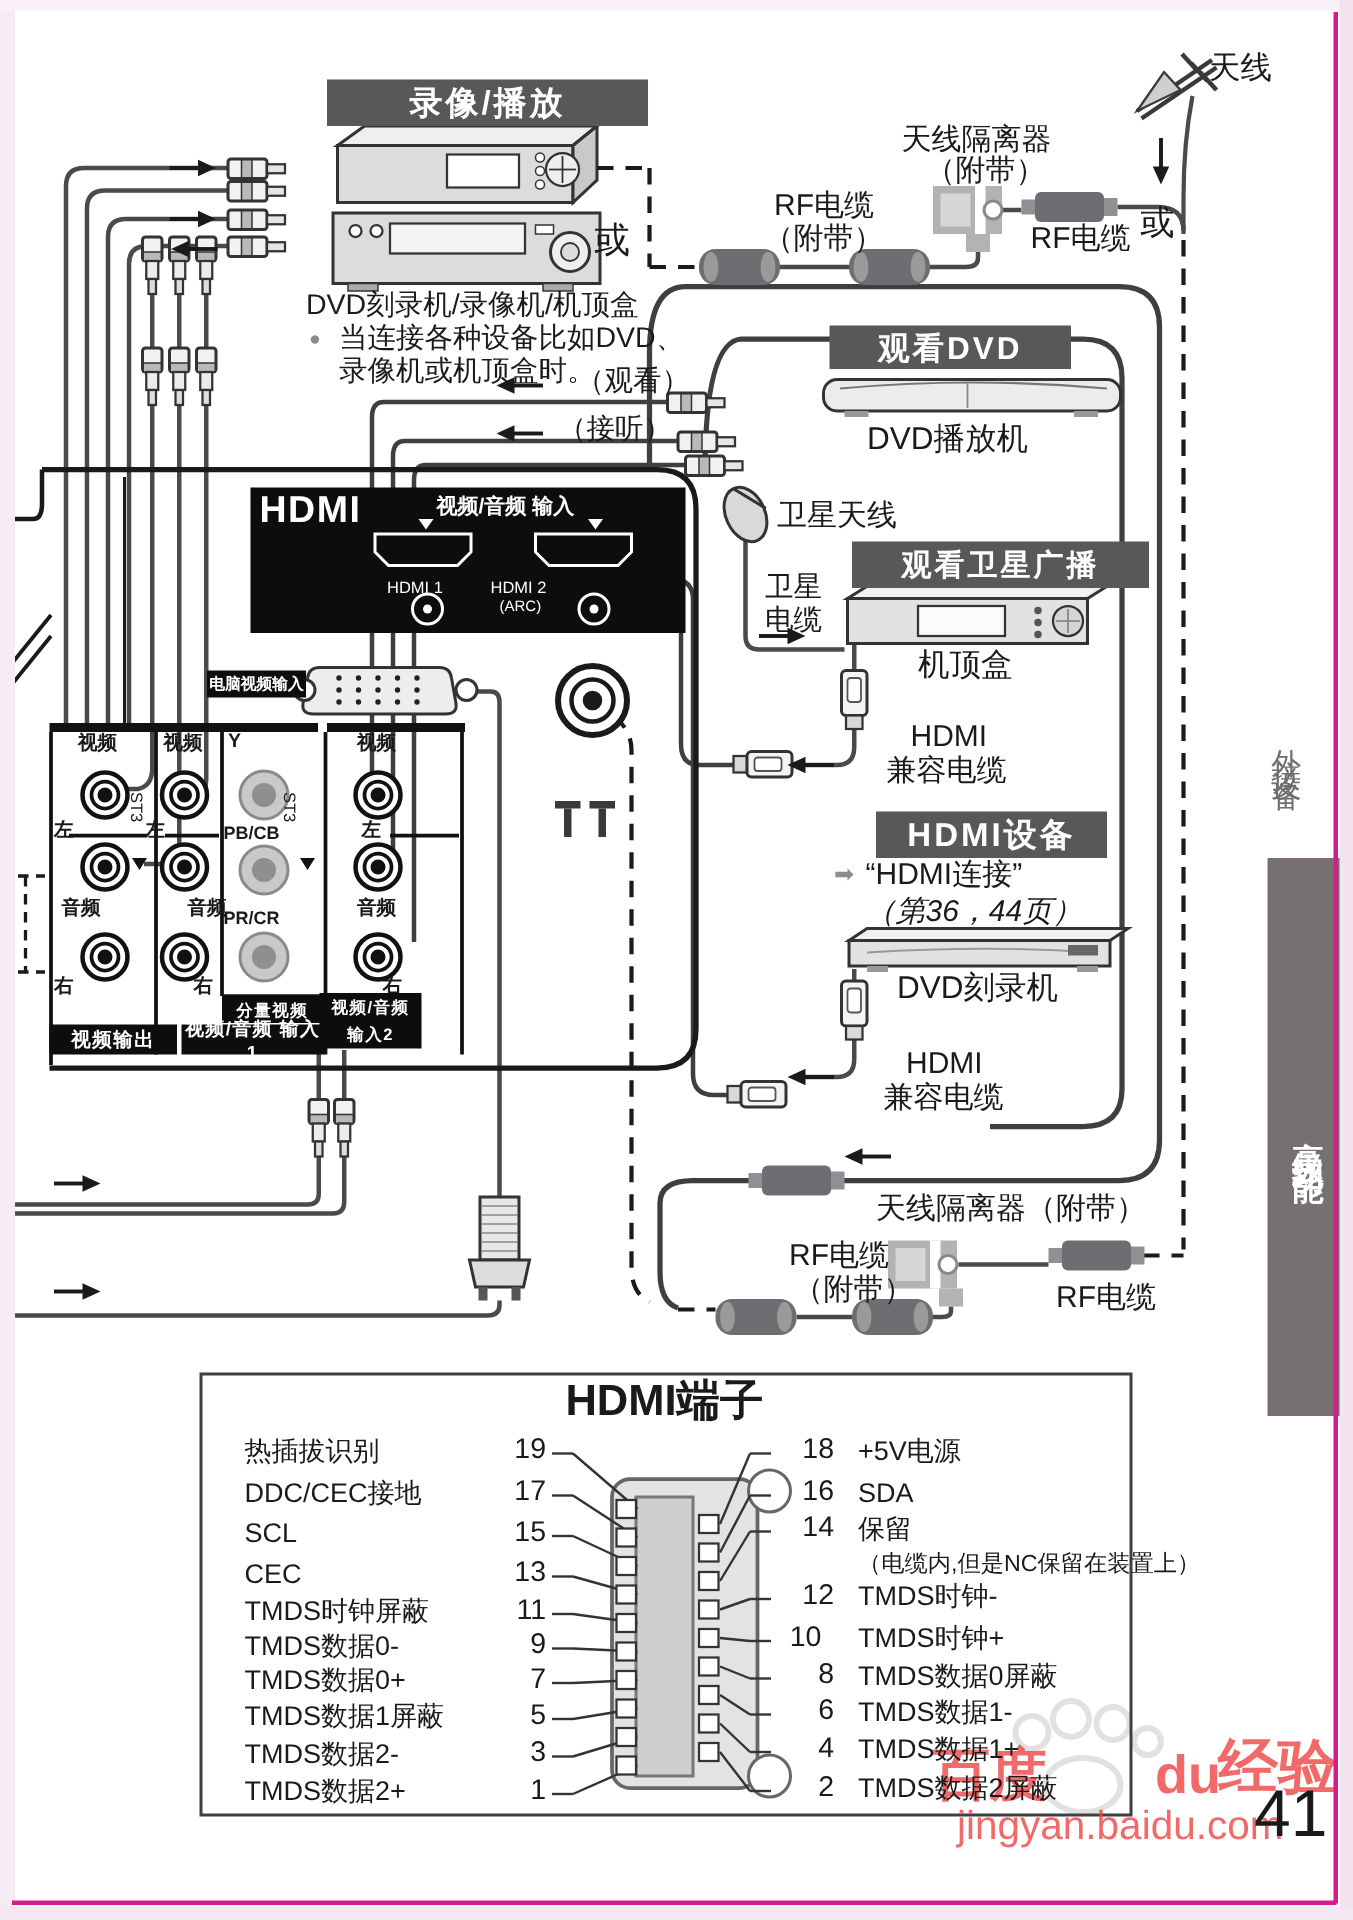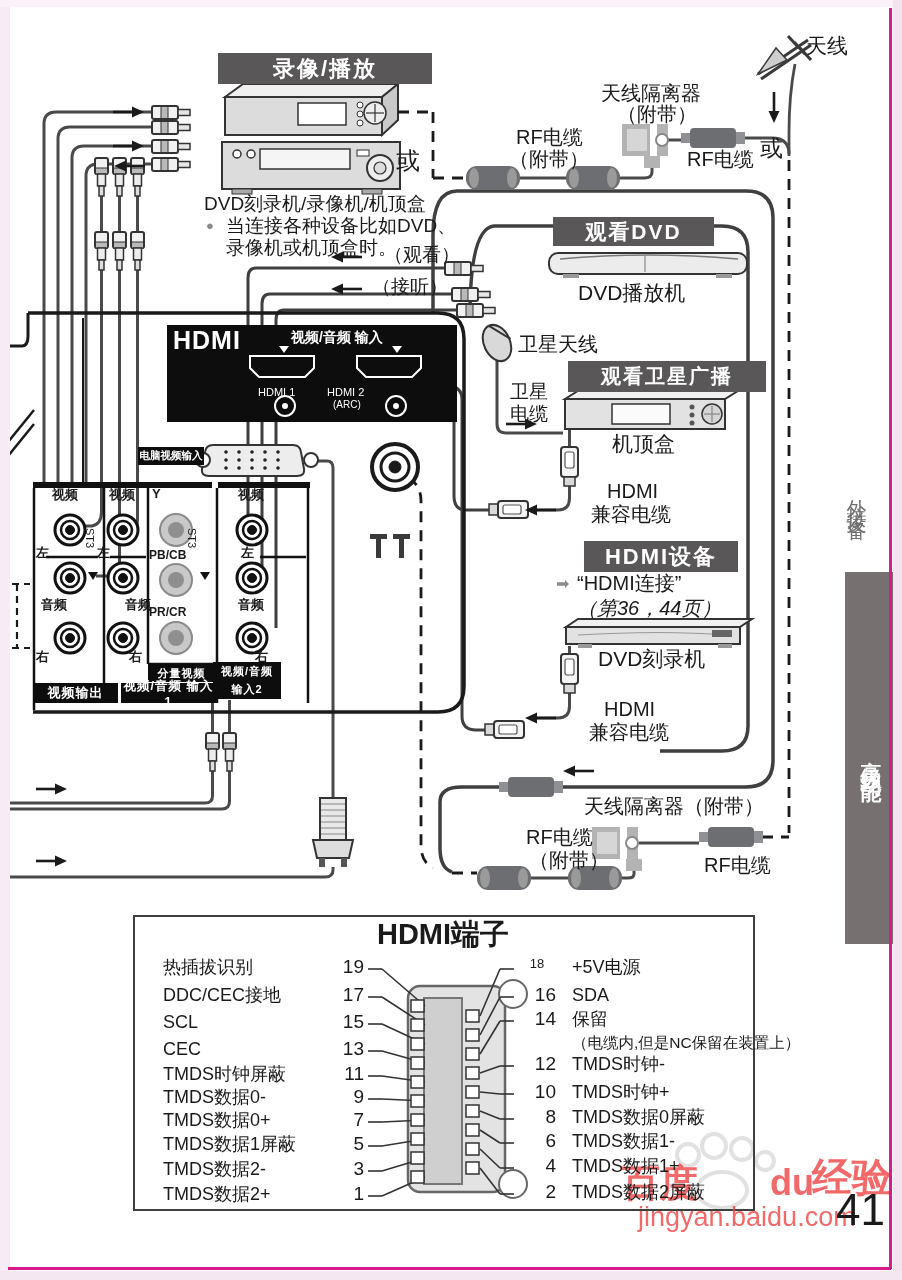--- a/index.html
+++ b/index.html
@@ -583,30 +583,30 @@
     <span class="t" style="left: 163px; top: 1088px; width: 170px; text-align: left; font-size: 18px;">TMDS数据0-</span>
     <span class="t" style="left: 300px; top: 1087px; width: 64px; text-align: right; font-size: 19px;">9</span>
     <span class="t" style="left: 163px; top: 1111px; width: 170px; text-align: left; font-size: 18px;">TMDS数据0+</span>
     <span class="t" style="left: 300px; top: 1110px; width: 64px; text-align: right; font-size: 19px;">7</span>
     <span class="t" style="left: 163px; top: 1135px; width: 170px; text-align: left; font-size: 18px;">TMDS数据1屏蔽</span>
     <span class="t" style="left: 300px; top: 1134px; width: 64px; text-align: right; font-size: 19px;">5</span>
     <span class="t" style="left: 163px; top: 1160px; width: 170px; text-align: left; font-size: 18px;">TMDS数据2-</span>
     <span class="t" style="left: 300px; top: 1159px; width: 64px; text-align: right; font-size: 19px;">3</span>
     <span class="t" style="left: 163px; top: 1185px; width: 170px; text-align: left; font-size: 18px;">TMDS数据2+</span>
     <span class="t" style="left: 300px; top: 1184px; width: 64px; text-align: right; font-size: 19px;">1</span>
-    <span class="t" style="left: 518px; top: 957px; width: 38px; text-align: center; font-size: 13px;">18</span>
+    <span class="t" style="left: 518px; top: 957px; width: 38px; text-align: right; font-size: 19px;">18</span>
     <span class="t" style="left: 572px; top: 958px; width: 320px; text-align: left; font-size: 18px;">+5V电源</span>
     <span class="t" style="left: 518px; top: 985px; width: 38px; text-align: right; font-size: 19px;">16</span>
     <span class="t" style="left: 572px; top: 986px; width: 320px; text-align: left; font-size: 18px;">SDA</span>
     <span class="t" style="left: 518px; top: 1009px; width: 38px; text-align: right; font-size: 19px;">14</span>
     <span class="t" style="left: 572px; top: 1010px; width: 320px; text-align: left; font-size: 18px;">保留</span>
     <span class="t" style="left: 572px; top: 1034px; width: 330px; text-align: left; font-size: 15.5px;">（电缆内,但是NC保留在装置上）</span>
     <span class="t" style="left: 518px; top: 1054px; width: 38px; text-align: right; font-size: 19px;">12</span>
     <span class="t" style="left: 572px; top: 1055px; width: 320px; text-align: left; font-size: 18px;">TMDS时钟-</span>
-    <span class="t" style="left: 518px; top: 1082px; width: 38px; text-align: right; font-size: 19px;">10</span>
+    <span class="t" style="left: 518px; top: 1082px; width: 38px; text-align: center; font-size: 19px;">10</span>
     <span class="t" style="left: 572px; top: 1083px; width: 320px; text-align: left; font-size: 18px;">TMDS时钟+</span>
     <span class="t" style="left: 518px; top: 1107px; width: 38px; text-align: right; font-size: 19px;">8</span>
     <span class="t" style="left: 572px; top: 1108px; width: 320px; text-align: left; font-size: 18px;">TMDS数据0屏蔽</span>
     <span class="t" style="left: 518px; top: 1131px; width: 38px; text-align: right; font-size: 19px;">6</span>
     <span class="t" style="left: 572px; top: 1132px; width: 320px; text-align: left; font-size: 18px;">TMDS数据1-</span>
     <span class="t" style="left: 518px; top: 1156px; width: 38px; text-align: right; font-size: 19px;">4</span>
     <span class="t" style="left: 572px; top: 1157px; width: 320px; text-align: left; font-size: 18px;">TMDS数据1+</span>
     <span class="t" style="left: 518px; top: 1182px; width: 38px; text-align: right; font-size: 19px;">2</span>
     <span class="t" style="left: 572px; top: 1183px; width: 320px; text-align: left; font-size: 18px;">TMDS数据2屏蔽</span>
   </div>

